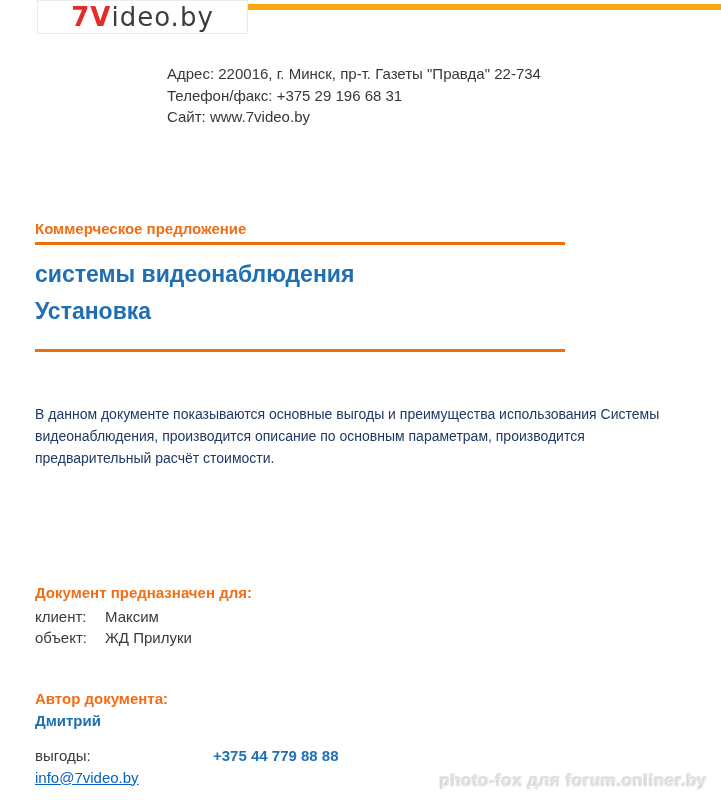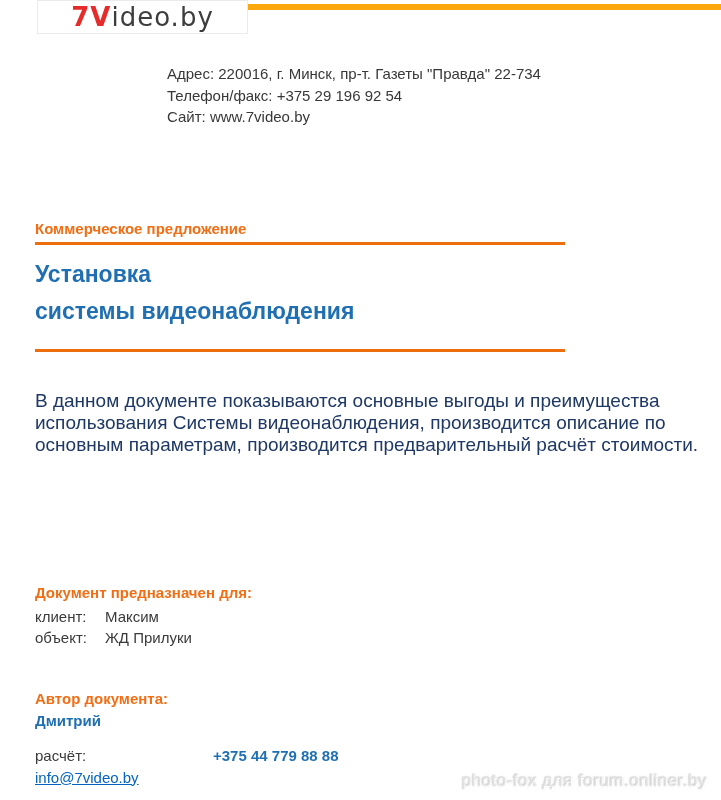--- a/index.html
+++ b/index.html
@@ -57,23 +57,23 @@
     font-size:23px;font-weight:bold;
     color:var(--blue-title);
     line-height:37px;
   }
   .title-rule{
     position:absolute;left:35px;top:349px;
     width:530px;height:3px;
     background:var(--orange-line);
   }
   .intro{
-    position:absolute;left:35px;top:390px;
+    position:absolute;left:35px;top:403px;
     width:668px;
-    font-size:19px;line-height:22px;
+    font-size:14px;line-height:22px;
     color:var(--navy-text);
   }
   .section-heading{
     color:var(--orange-heading);
     font-weight:bold;font-size:15px;
     margin-bottom:5px;
   }
   .recipient{
     position:absolute;left:35px;top:584px;
     font-size:15px;
@@ -101,49 +101,49 @@
   .phone-value{
     color:var(--blue-title);font-weight:bold;
   }
   .email-link{
     color:var(--link-blue);
     text-decoration:underline;
     cursor:pointer;
   }
   .watermark{
     position:absolute;right:14px;bottom:9px;
-    font-size:17px;font-weight:normal;
+    font-size:17px;font-weight:bold;
     color:#e2e2e2;
     text-shadow:1px 1px 0 #ffffff, 0 0 2px #9e9e9e, -1px -1px 0 #f5f5f5;
     letter-spacing:0.5px;
     white-space:nowrap;
   }
 </style>
 </head>
 <body>
 
 <div class="page">
 
   <div class="logo-box">
     <span class="logo-prefix">7V</span>
       <span class="logo-suffix">ideo.by</span>
   </div>
   <div class="top-line"></div>
 
   <div class="contact-block">
     <div>Адрес: 220016, г. Минск, пр-т. Газеты "Правда" 22-734</div>
-    <div>Телефон/факс: +375 29 196 92 54</div>
+    <div>Телефон/факс: +375 29 196 68 31</div>
     <div>Сайт: www.7video.by</div>
   </div>
 
   <div class="kicker">Коммерческое предложение</div>
 
   <div class="doc-title">
+    <div>системы видеонаблюдения</div>
     <div>Установка</div>
-    <div>системы видеонаблюдения</div>
   </div>
 
   <div class="title-rule"></div>
 
   <div class="intro">В данном документе показываются основные выгоды и преимущества использования Системы видеонаблюдения, производится описание по основным параметрам, производится предварительный расчёт стоимости.</div>
 
   <div class="recipient">
     <div class="section-heading">Документ предназначен для:</div>
     <div class="kv-row">
       <span>клиент:</span>
@@ -155,21 +155,21 @@
     </div>
   </div>
 
   <div class="author">
     <div class="section-heading">Автор документа:</div>
     <div class="author-name">Дмитрий</div>
   </div>
 
   <div class="author-contact">
     <div class="contact-row">
-      <span>расчёт:</span>
+      <span>выгоды:</span>
       <span class="phone-value">+375 44 779 88 88</span>
     </div>
     <div class="contact-row">
       <span><a class="email-link">info@7video.by</a></span>
     </div>
   </div>
 
   <div class="watermark">photo-fox для forum.onliner.by</div>
 
 </div>

